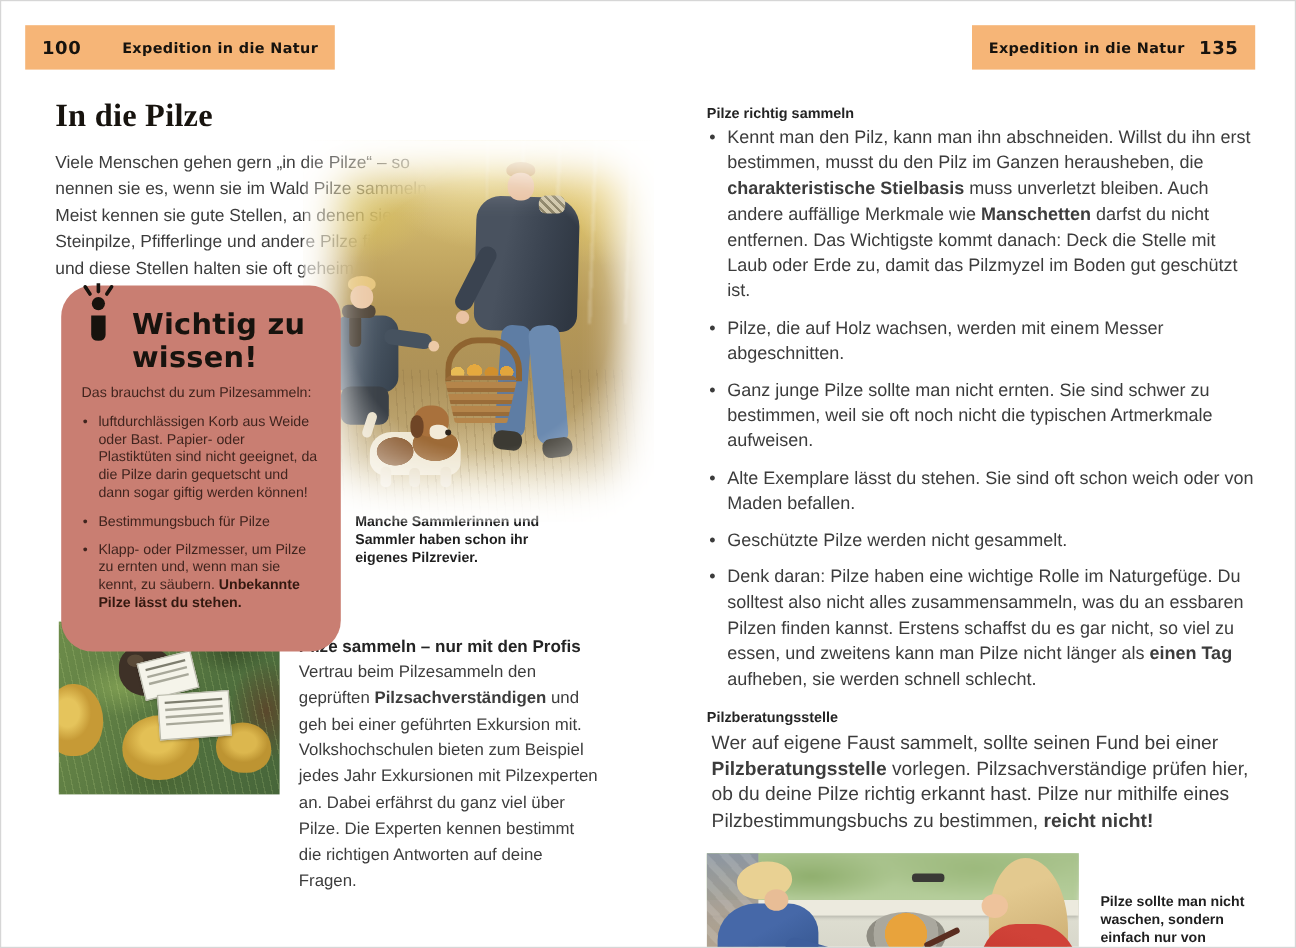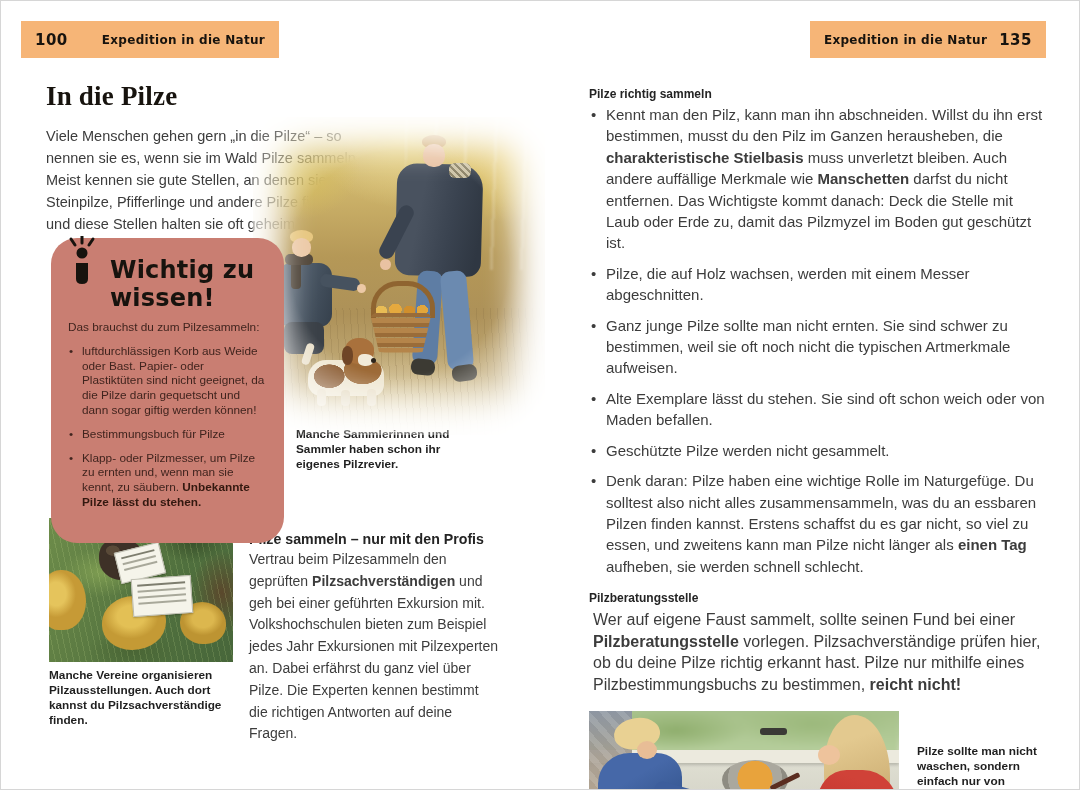--- a/index.html
+++ b/index.html
@@ -278,21 +278,20 @@
         <i></i>
       </div>
     <div class="abs ex-card ex-card-2">
         <i></i>
         <i></i>
         <i></i>
         <i></i>
       </div>
   </div>
 
-  <div class="abs caption cap-exhibit">Manche Vereine organisieren Pilzausstellungen. Auch dort kannst du Pilzsachverständige finden.</div>
 
   <div class="abs profis">
     <h3>Pilze sammeln – nur mit den Profis</h3>
     <p>Vertrau beim Pilzesammeln den geprüften <b>Pilzsachverständigen</b> und geh bei einer geführten Exkursion mit. Volkshochschulen bieten zum Beispiel jedes Jahr Exkursionen mit Pilzexperten an. Dabei erfährst du ganz viel über Pilze. Die Experten kennen bestimmt die richtigen Antworten auf deine Fragen.</p>
   </div>
 
   <div class="abs rightcol">
     <h3>Pilze richtig sammeln</h3>
     <ul>
       <li>Kennt man den Pilz, kann man ihn abschneiden. Willst du ihn erst bestimmen, musst du den Pilz im Ganzen herausheben, die <b>charakteristische Stielbasis</b> muss unverletzt bleiben. Auch andere auffällige Merkmale wie <b>Manschetten</b> darfst du nicht entfernen. Das Wichtigste kommt danach: Deck die Stelle mit Laub oder Erde zu, damit das Pilzmyzel im Boden gut geschützt ist.</li>

